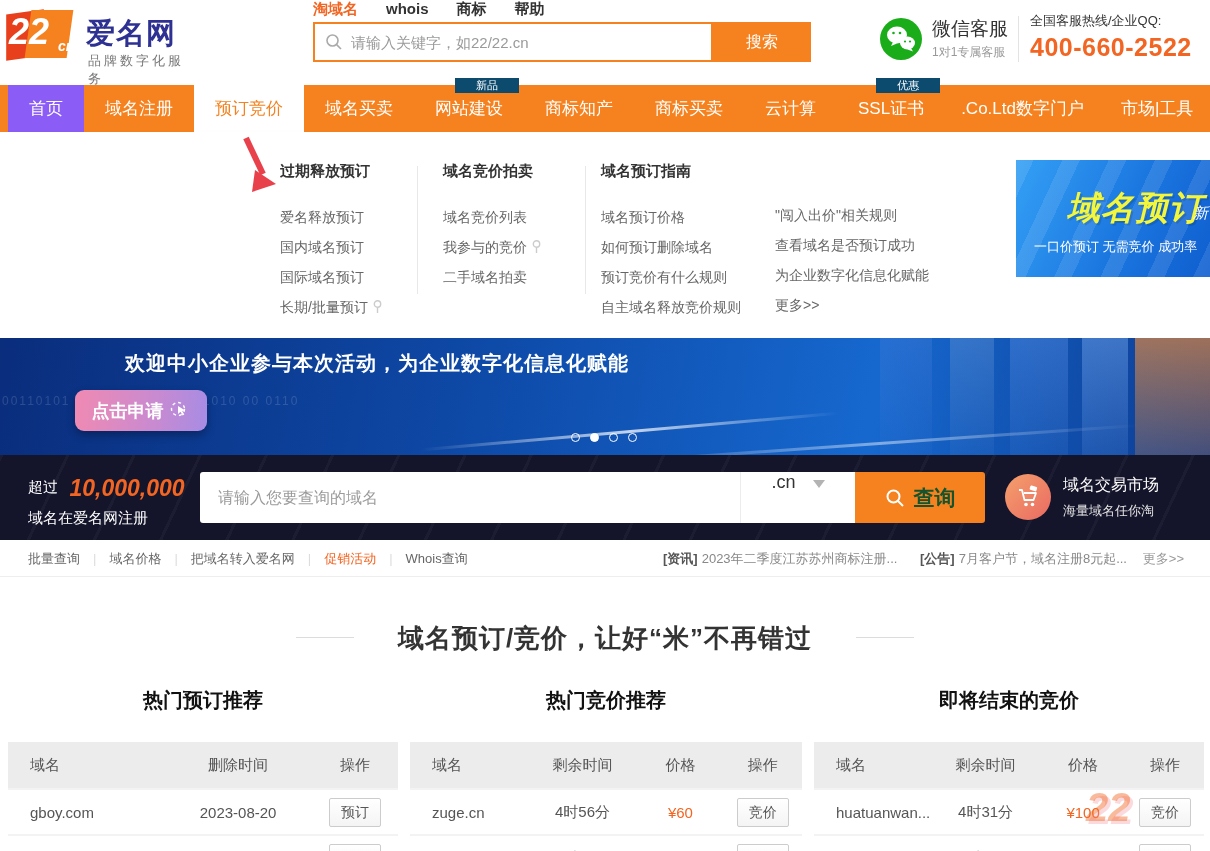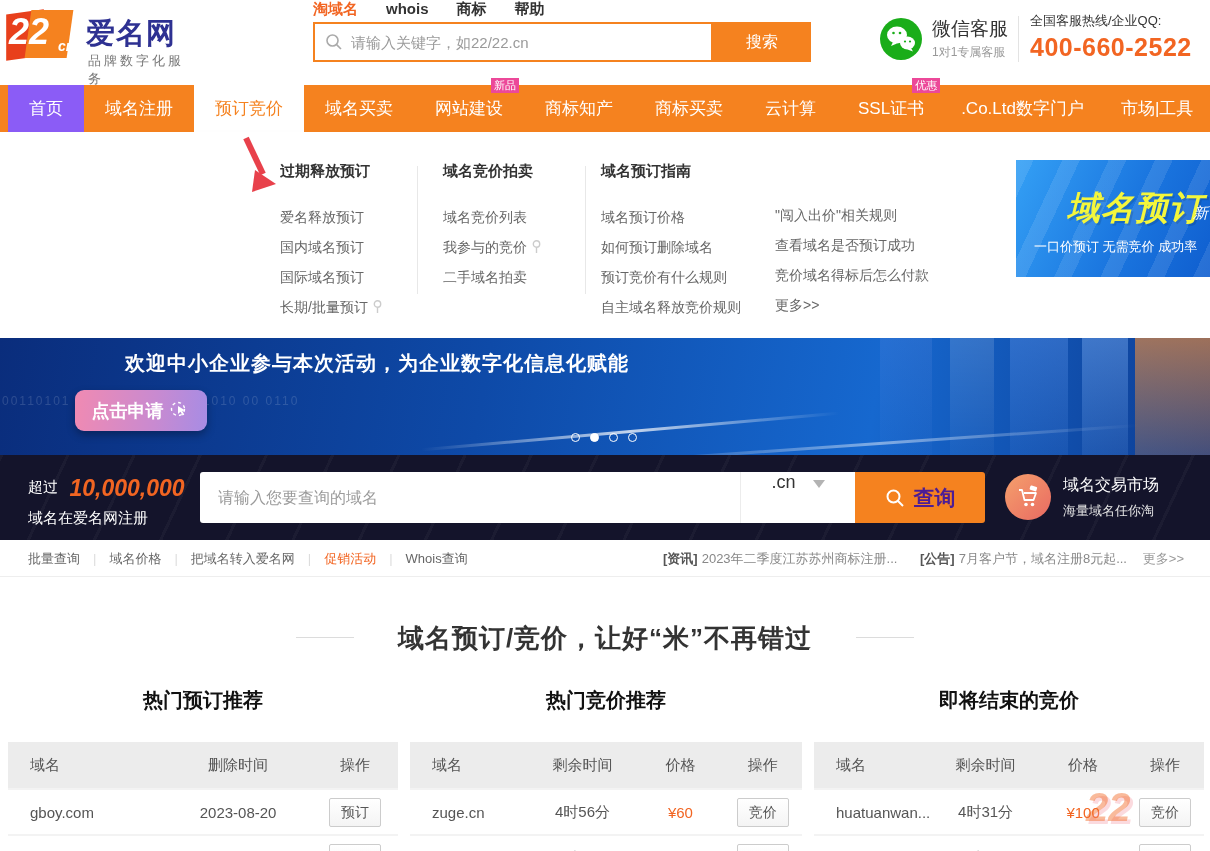--- a/index.html
+++ b/index.html
@@ -33,21 +33,21 @@
   .hot { position:absolute; left:1030px; top:12px; }
   .hot-label { font-size:13px; color:#333; }
   .hot-phone { font-size:25px; font-weight:bold; color:#f26522; margin-top:3px; letter-spacing:0.5px; }
 
   
   .nav { position:absolute; top:85px; left:0; width:100%; height:47px; background:#f5821f; display:flex; padding-left:8px; }
   .nav-item { position:relative; height:47px; display:flex; align-items:center; justify-content:center; color:#fff; font-size:17px; padding:0 21px; cursor:pointer; white-space:nowrap; }
   .nav-item.home { background:#8b5cf6; }
   .nav-item.active { background:#fff; color:#f5821f; }
   .nav-item.narrow { padding:0 16px; }
-  .nav-badge { position:absolute; top:-7px; right:5px; background:#ec4899; color:#fff; font-size:11px; line-height:15px; padding:0 3px; font-weight:normal;margin-left:32px; }
+  .nav-badge { position:absolute; top:-7px; right:5px; background:#0c4a6e; color:#fff; font-size:11px; line-height:15px; padding:0 21px; font-weight:normal;margin-left:32px; }
 
   
   .dd { position:absolute; top:132px; left:0; width:100%; height:243px; background:#fff; box-shadow:0 8px 14px rgba(0,0,0,.05); }
   .dd-arrow { position:absolute; left:238px; top:4px; }
   .dd-col { position:absolute; top:30px; }
   .c1 { left:280px; } .c2 { left:443px; } .c3 { left:601px; } .c3b { left:775px; top:76px; position:absolute; }
   .dd-title { font-size:15px; font-weight:bold; color:#333; height:16px; }
   .dd-list { margin-top:32px; }
   .dd-item { font-size:14px; color:#666; height:14px; line-height:14px; margin-bottom:16px; display:flex; align-items:center; gap:5px; cursor:pointer; white-space:nowrap; }
   .c3b .dd-item { margin-bottom:16px; }
@@ -91,21 +91,21 @@
   .q-over { font-size:15px; color:#fff; vertical-align:4px; }
   .q-count { font-size:23px; font-weight:bold; font-style:italic; color:#f26522; margin-left:7px; }
   .q-reg { font-size:15px; color:#fff; margin-top:7px; }
   .q-input { position:absolute; left:200px; top:17px; width:540px; height:51px; background:#fff; border-radius:3px 0 0 3px; display:flex; align-items:center; }
   .q-input input { border:none; outline:none; width:100%; padding-left:18px; font-size:16px; color:#333; background:transparent; }
   .q-input input::placeholder { color:#9b9b9b; }
   .q-tld { position:absolute; left:740px; top:17px; width:115px; height:51px; background:#fff; border-left:1px solid #ececec; display:flex; justify-content:center; gap:17px; cursor:pointer; }
   .q-tld .t { font-size:18px; color:#333; }
   .tri { width:0; height:0; border:6px solid transparent; border-top:8px solid #b3b3b3; margin-top:8px; }
   .q-btn { position:absolute; left:855px; top:17px; width:130px; height:51px; background:#f5821f; border-radius:0 3px 3px 0; cursor:pointer;
-           display:flex; align-items:center; justify-content:center; gap:9px; color:#4c1d95; font-size:21px; font-weight:bold; }
+           display:flex; align-items:center; justify-content:center; gap:9px; color:#14532d; font-size:21px; font-weight:bold; }
   .q-market { position:absolute; left:1005px; top:19px; display:flex; gap:12px; align-items:center; cursor:pointer; }
   .cart { width:46px; height:46px; border-radius:50%; background:linear-gradient(135deg,#f5a06c 0%,#e96a62 100%); display:flex; align-items:center; justify-content:center; flex:none; }
   .qm-t1 { font-size:16px; color:#fff; }
   .qm-t2 { font-size:13px; color:#e6e6e6; margin-top:6px; }
 
   
   .lrow { position:absolute; top:540px; left:0; width:100%; height:37px; background:#fff; border-bottom:1px solid #eee; }
   .llinks { position:absolute; left:28px; top:0; height:37px; display:flex; align-items:center; font-size:13px; color:#666; }
   .llinks .lk { cursor:pointer; }
   .llinks .lk.hl { color:#f26522; }
@@ -264,21 +264,21 @@
       <div class="dd-list">
         <div class="dd-item">域名预订价格</div>
         <div class="dd-item">如何预订删除域名</div>
         <div class="dd-item">预订竞价有什么规则</div>
         <div class="dd-item">自主域名释放竞价规则</div>
       </div>
     </div>
     <div class="c3b">
       <div class="dd-item">"闯入出价"相关规则</div>
       <div class="dd-item">查看域名是否预订成功</div>
-      <div class="dd-item">竞价域名得标后怎么付款</div>
+      <div class="dd-item">为企业数字化信息化赋能</div>
       <div class="dd-item">更多&gt;&gt;</div>
     </div>
 
     <div class="dd-banner">
       <div class="ddb-title">域名预订</div>
       <div class="ddb-badge">新</div>
       <div class="ddb-sub">一口价预订 无需竞价 成功率</div>
     </div>
   </div>
 

